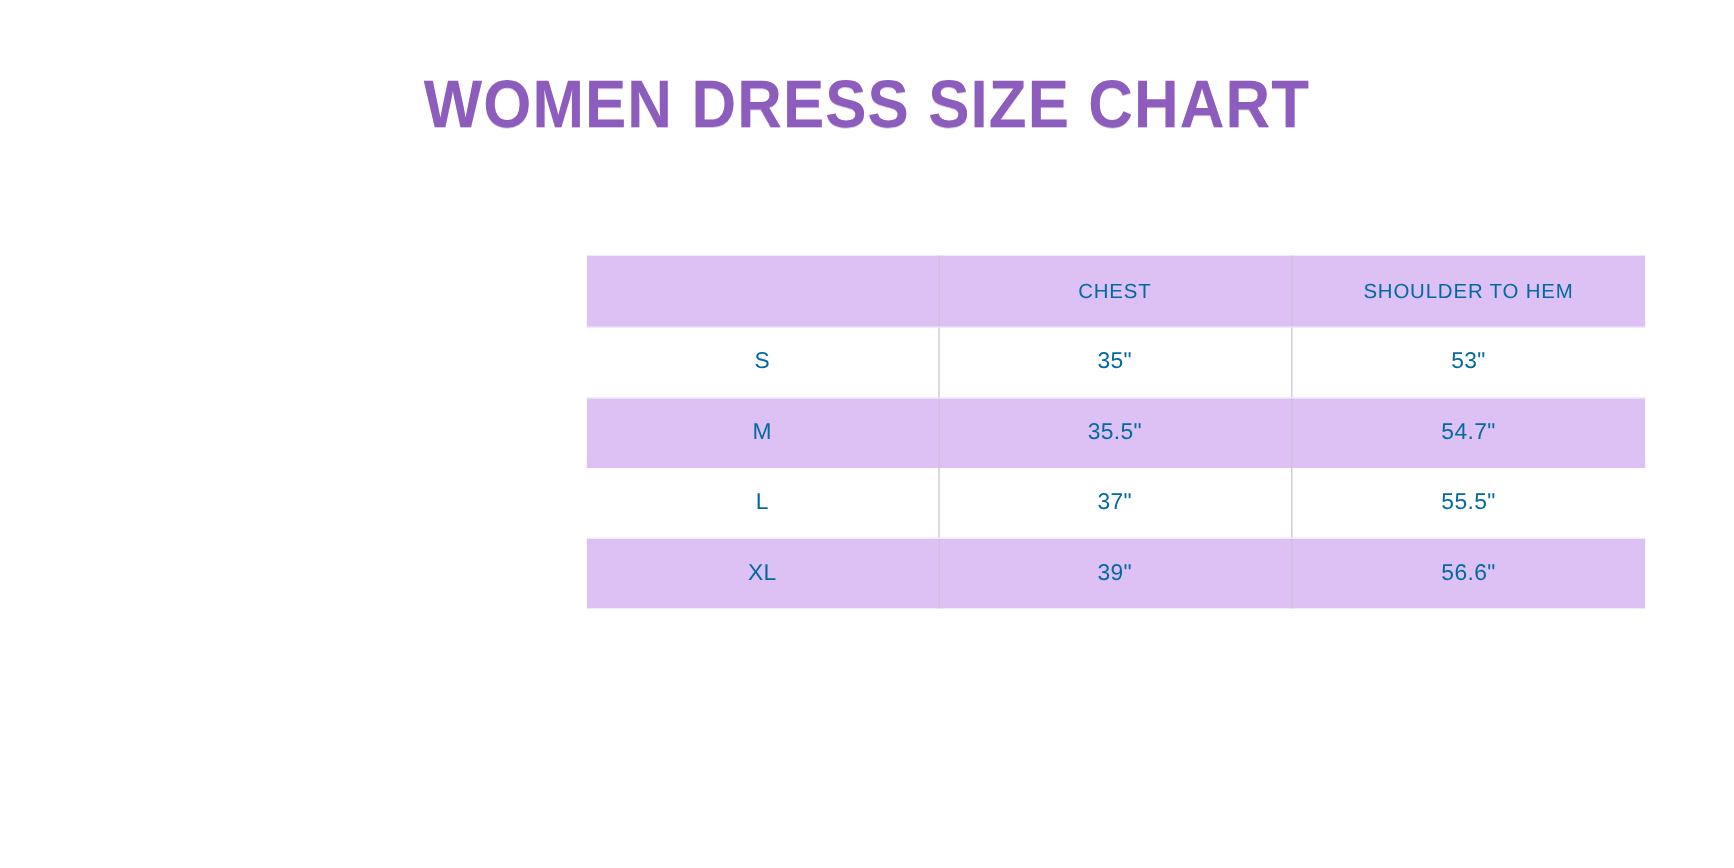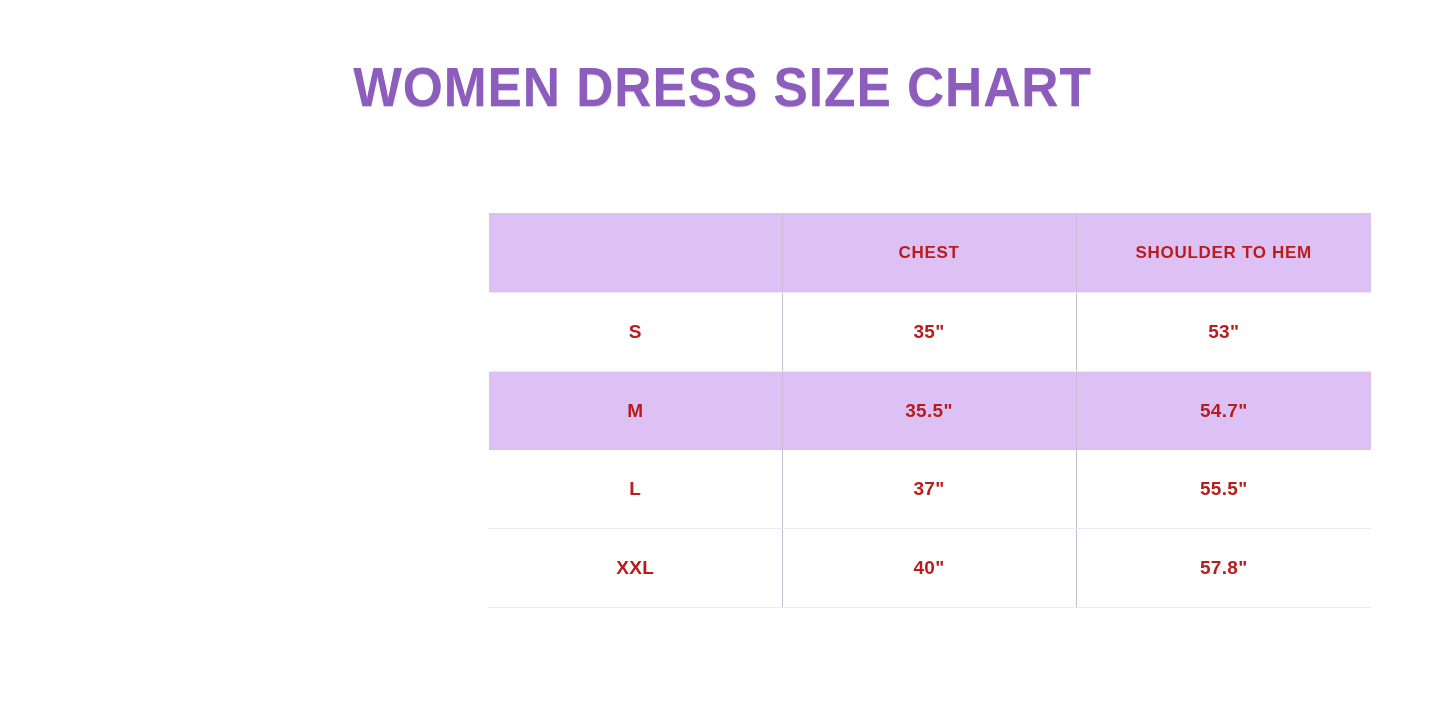--- a/index.html
+++ b/index.html
@@ -52,23 +52,23 @@
 
   .size-table col.col-size  { width: 293px; }
   .size-table col.col-chest { width: 294px; }
   .size-table col.col-hem   { width: 295px; }
 
   .size-table th,
   .size-table td {
     text-align: center;
     vertical-align: middle;
     font-family: "Liberation Sans Narrow", "Liberation Sans", sans-serif;
-    font-weight: 700;
-    color: #b91c1c;
-    padding: 14px;
+    font-weight: 400;
+    color: #0369a1;
+    padding: 4px;
     margin: 0;
   }
 
   .size-table thead th {
     height: 51px;
     background: #ddc1f5;
     font-size: 17px;
     letter-spacing: 0.7px;
     text-transform: uppercase;
   }
@@ -127,21 +127,21 @@
       <tr class="row-even">
         <td>M</td>
         <td class="sep-left">35.5"</td>
         <td class="sep-left">54.7"</td>
       </tr>
       <tr class="row-odd">
         <td>L</td>
         <td class="sep-left">37"</td>
         <td class="sep-left">55.5"</td>
       </tr>
-      <tr class="row-odd">
-        <td>XXL</td>
-        <td class="sep-left">40"</td>
-        <td class="sep-left">57.8"</td>
+      <tr class="row-even">
+        <td>XL</td>
+        <td class="sep-left">39"</td>
+        <td class="sep-left">56.6"</td>
       </tr>
     </tbody>
   </table>
 
 </div>
 
 </body></html>

